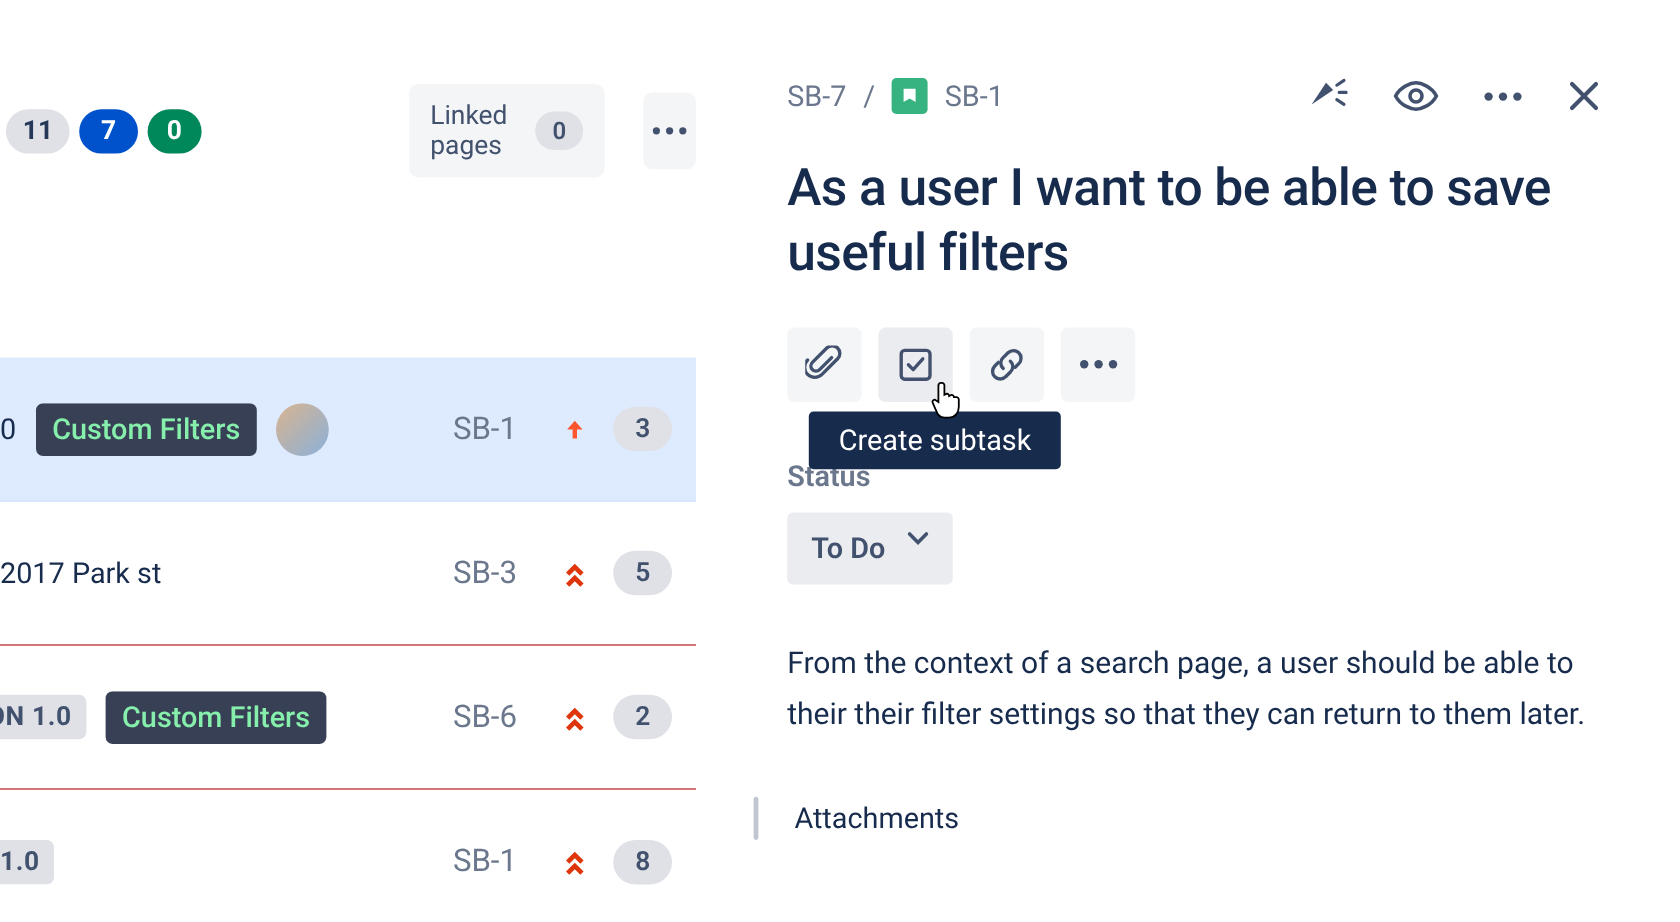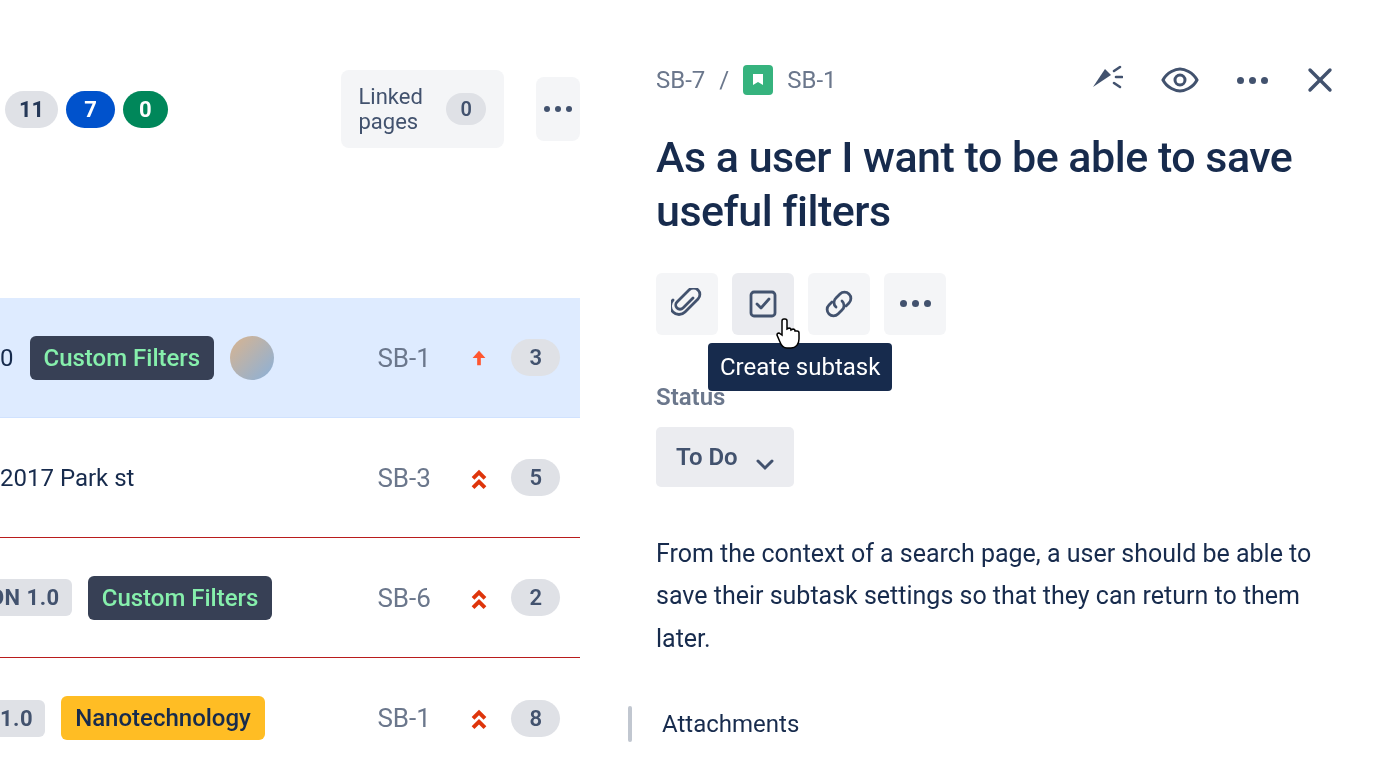--- a/index.html
+++ b/index.html
@@ -173,24 +173,23 @@
   cursor:pointer;
 }
 .tb-btn.hover { background:#EBECF0; }
 .tooltip {
   position:absolute;
   top: 70px;
   left: 18px;
   background:#172B4D;
   color:#fff;
   font-size: 24px;
-  padding: 10px 12px;
+  padding: 10px 25px;
   border-radius:4px;
   white-space:nowrap;
-  margin-left:34px;
 }
 .cursor-hand {
   position:absolute;
   top: 44px;
   left: 120px;
   font-size: 28px;
   pointer-events:none;
 }
 
 .status-label {
@@ -198,21 +197,21 @@
   font-size: 24px;
   font-weight: 600;
   color:#6B778C;
 }
 .status-dd {
   margin-top: 16px;
   background:#EBECF0;
   border-radius:5px;
   padding: 16px 20px;
   display:inline-flex;
-  align-items:flex-end;
+  align-items:flex-start;
   gap: 18px;
   cursor:pointer;
 }
 .status-dd-text { font-size:24px; font-weight:600; color:#42526E; }
 
 .description {
   margin-top: 46px;
   font-size: 25px;
   line-height: 1.7;
   color:#172B4D;
@@ -301,21 +300,20 @@
             <path d="M4 12l8-8 8 8-3 3-5-5-5 5-3-3z" fill="#DE350B"></path>
             <path d="M4 22l8-8 8 8-3 3-5-5-5 5-3-3z" fill="#DE350B"></path>
           </svg>
       </span>
       <span class="est-pill">2</span>
     </div>
 
     <div class="row" style="border-bottom:none;">
       <div class="row-start">
         <span class="tag-light" style="margin-left:-34px;">N 1.0</span>
-        <span class="tag-yellow">Nanotechnology</span>
       </div>
       <span class="key">SB-1</span>
       <span class="prio">
         <svg width="22" height="24" viewBox="0 0 24 26">
             <path d="M4 12l8-8 8 8-3 3-5-5-5 5-3-3z" fill="#DE350B"></path>
             <path d="M4 22l8-8 8 8-3 3-5-5-5 5-3-3z" fill="#DE350B"></path>
           </svg>
       </span>
       <span class="est-pill">8</span>
     </div>
@@ -402,16 +400,16 @@
   </div>
 
   <div class="status-label">Status</div>
   <div class="status-dd">
     <span class="status-dd-text">To Do</span>
     <svg width="18" height="12" viewBox="0 0 18 12">
         <path d="M2 2l7 7 7-7" fill="none" stroke="#42526E" stroke-width="3" stroke-linecap="round"></path>
       </svg>
   </div>
 
-  <p class="description">From the context of a search page, a user should be able to save their subtask settings so that they can return to them later.</p>
+  <p class="description">From the context of a search page, a user should be able to their their filter settings so that they can return to them later.</p>
 
   <div class="attachments-hdr">Attachments</div>
 </div>
 
 </body></html>

